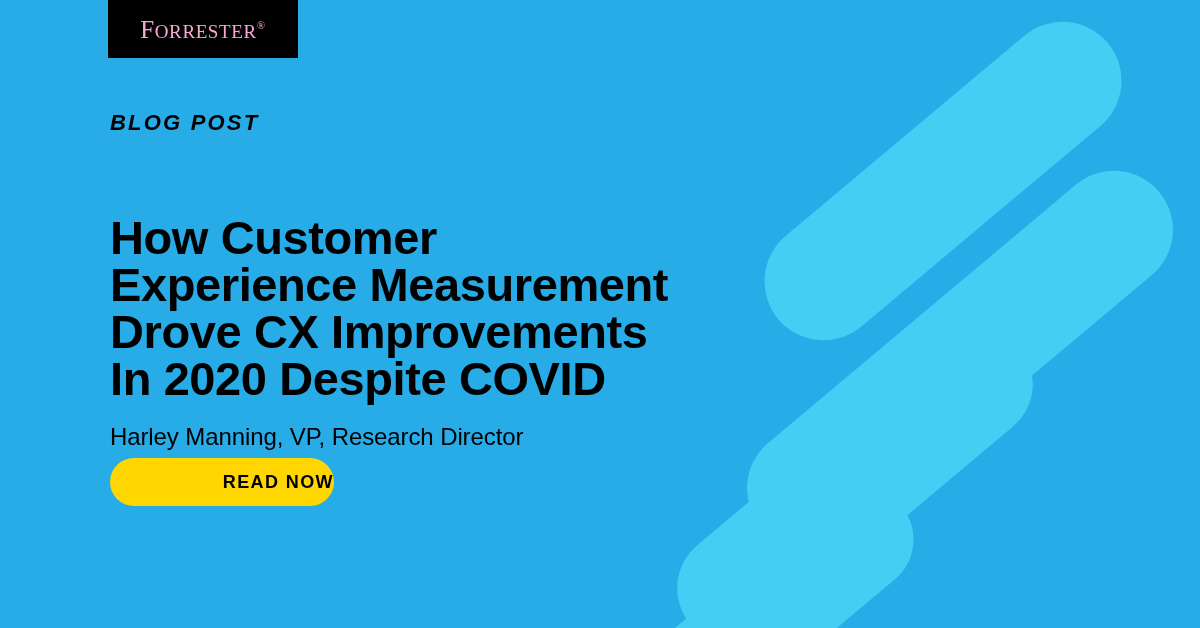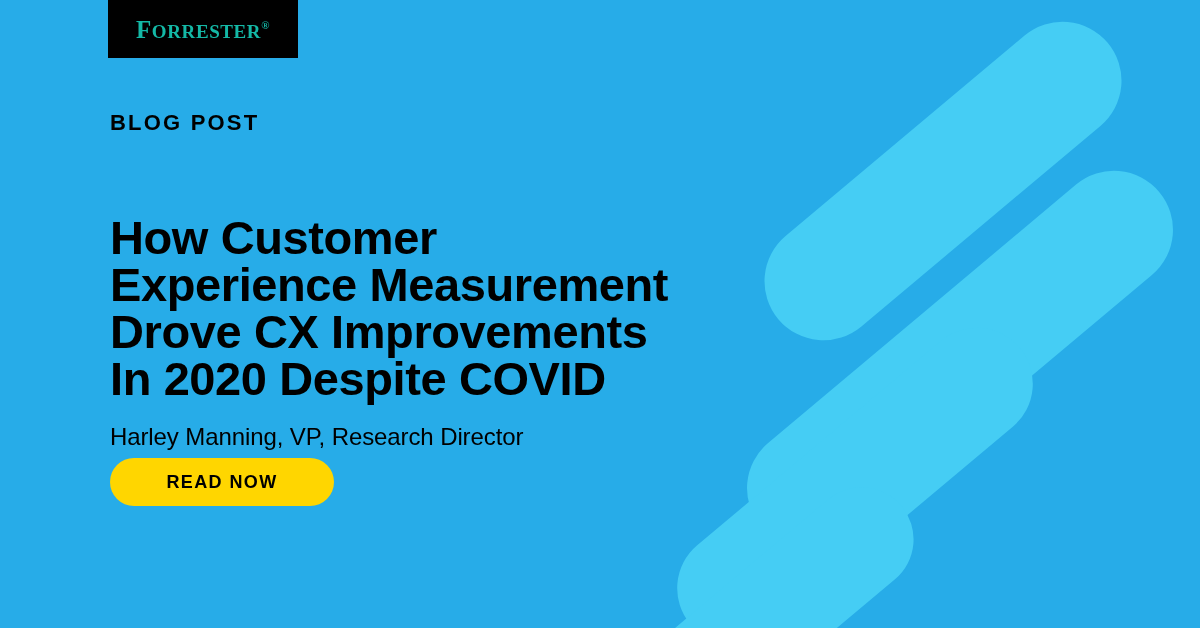--- a/index.html
+++ b/index.html
@@ -62,44 +62,45 @@
   .logo-box {
     position: absolute;
     left: 108px; top: 0;
     width: 190px; height: 58px;
     background: #000000;
     display: flex;
     align-items: center;
     justify-content: center;
   }
   .logo-text {
-    color: #14b8a6;
+    color: #f9a8d4;
     font-family: "Liberation Serif", serif;
     font-size: 25px;
-    font-weight: 700;
+    font-weight: 400;
     letter-spacing: 0.6px;
     line-height: 1;
     white-space: nowrap;
   }
   .logo-text .small {
     font-size: 19px;
   }
   .logo-text .reg {
     font-size: 11px;
     vertical-align: super;
   }
 
   .eyebrow {
     position: absolute;
     left: 110px; top: 112px;
     color: #000000;
     font-size: 22px;
     font-weight: 700;
     letter-spacing: 2.2px;
     line-height: 1;
+    font-style: italic;
   }
 
   .headline {
     position: absolute;
     left: 110px; top: 183px;
     width: 560px;
     color: #000000;
     font-size: 47px;
     font-weight: 700;
     line-height: 47px;
@@ -123,20 +124,21 @@
     background: #ffd600;
     border: none;
     border-radius: 999px;
     color: #000000;
     font-family: "Liberation Sans", sans-serif;
     font-size: 18px;
     font-weight: 700;
     letter-spacing: 1.4px;
     cursor: pointer;
     padding: 0;
+    text-align: right;
   }
 </style>
 </head>
 <body>
 
 <div class="banner">
 
   <div class="art-panel">
 
     <div class="bar bar-1"></div>

